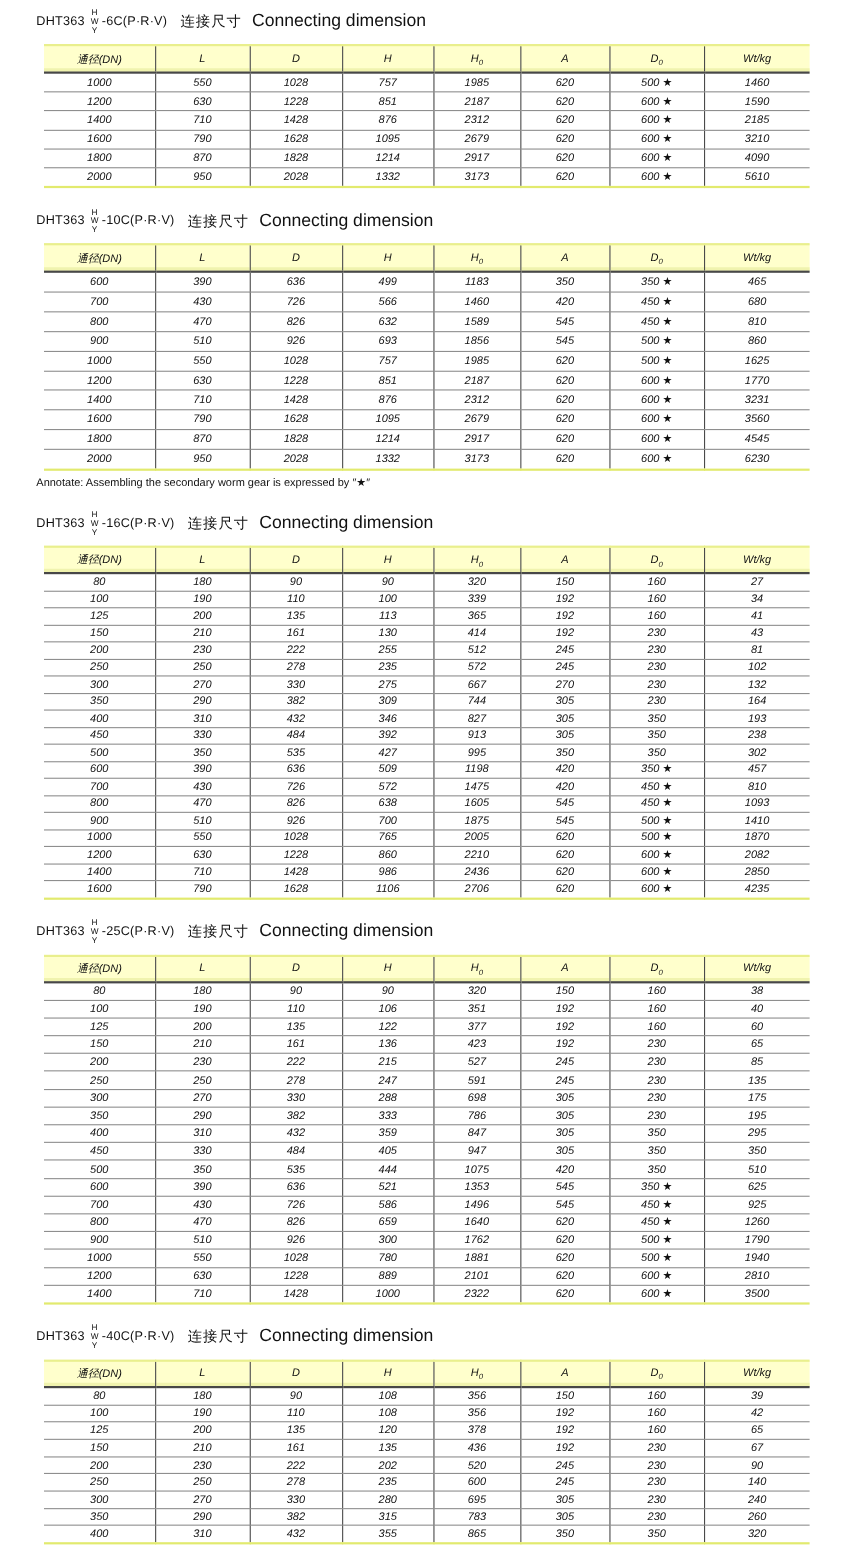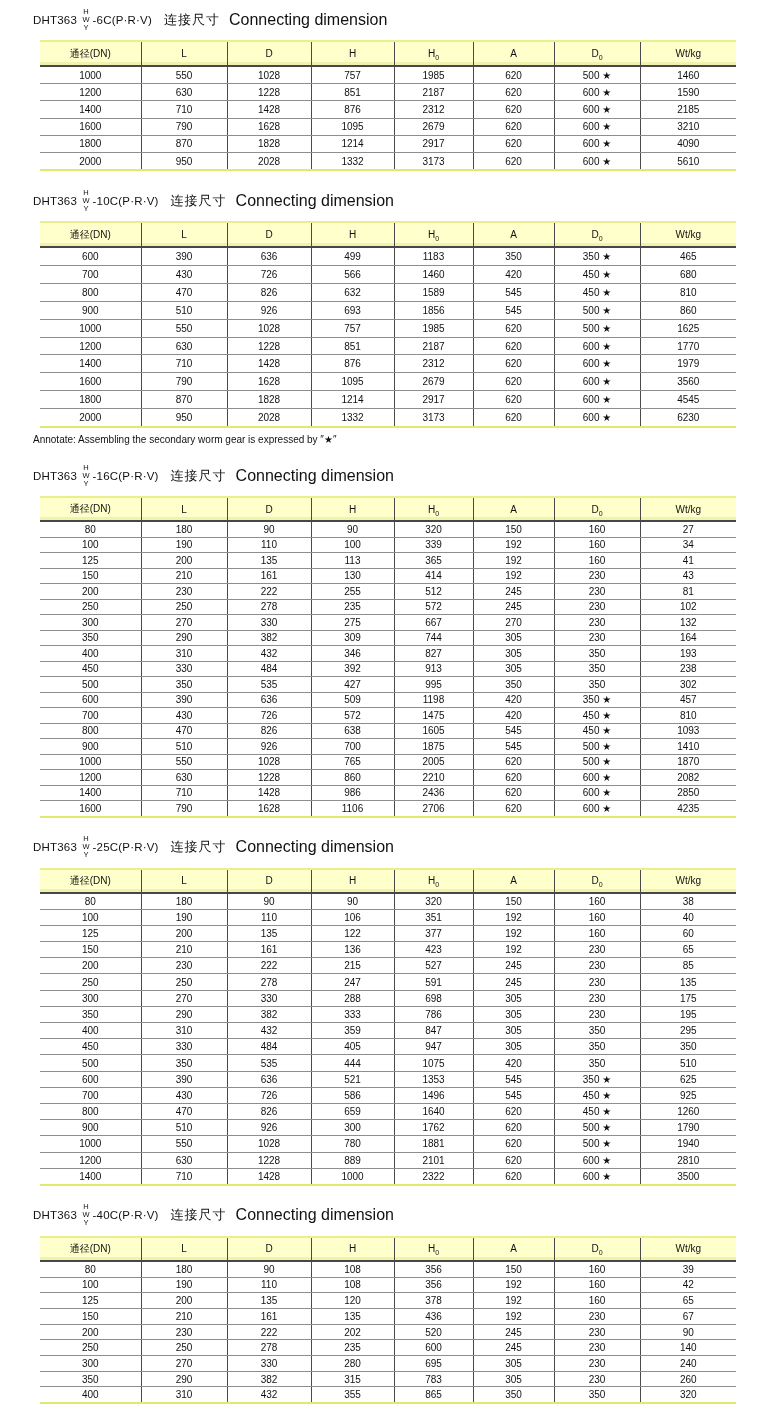--- a/index.html
+++ b/index.html
@@ -37,20 +37,21 @@
   .t-en { font-size: 16px; margin-left: 9px; text-align: right; }
 
   
   table.dim {
     border-collapse: collapse;
     table-layout: fixed;
     margin-left: 40px;
     width: 696px;
     border-top: 2px solid #e9ef8d;
     border-bottom: 2px solid #e2ea6e;
+    font-style: italic;
   }
   col.c0 { width: 101px; } col.c1 { width: 86px; } col.c2 { width: 84px; }
   col.c3 { width: 83px; }  col.c4 { width: 79px; } col.c5 { width: 81px; }
   col.c6 { width: 86px; }  col.c7 { width: 96px; }
 
   th {
     background: #ffffcc;
     height: var(--hh, 23px);
     font-size: 10px;
     font-weight: normal;
@@ -271,21 +272,21 @@
             <td>1770</td>
           </tr>
           <tr>
             <td>1400</td>
             <td>710</td>
             <td>1428</td>
             <td>876</td>
             <td>2312</td>
             <td>620</td>
             <td>600 ★</td>
-            <td>1979</td>
+            <td>3231</td>
           </tr>
           <tr>
             <td>1600</td>
             <td>790</td>
             <td>1628</td>
             <td>1095</td>
             <td>2679</td>
             <td>620</td>
             <td>600 ★</td>
             <td>3560</td>

